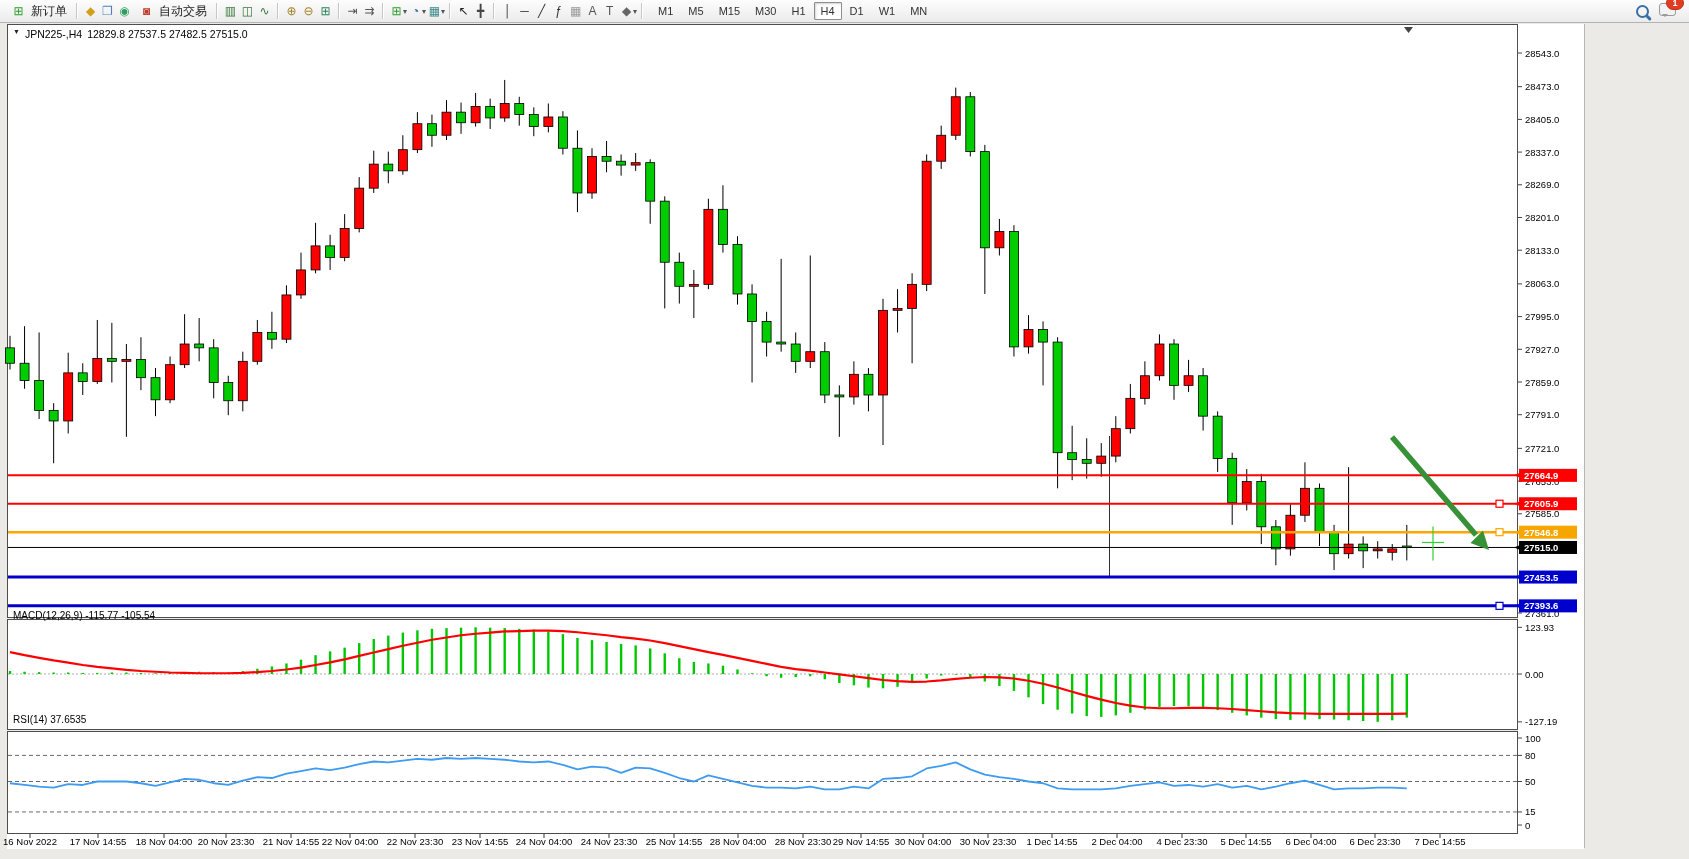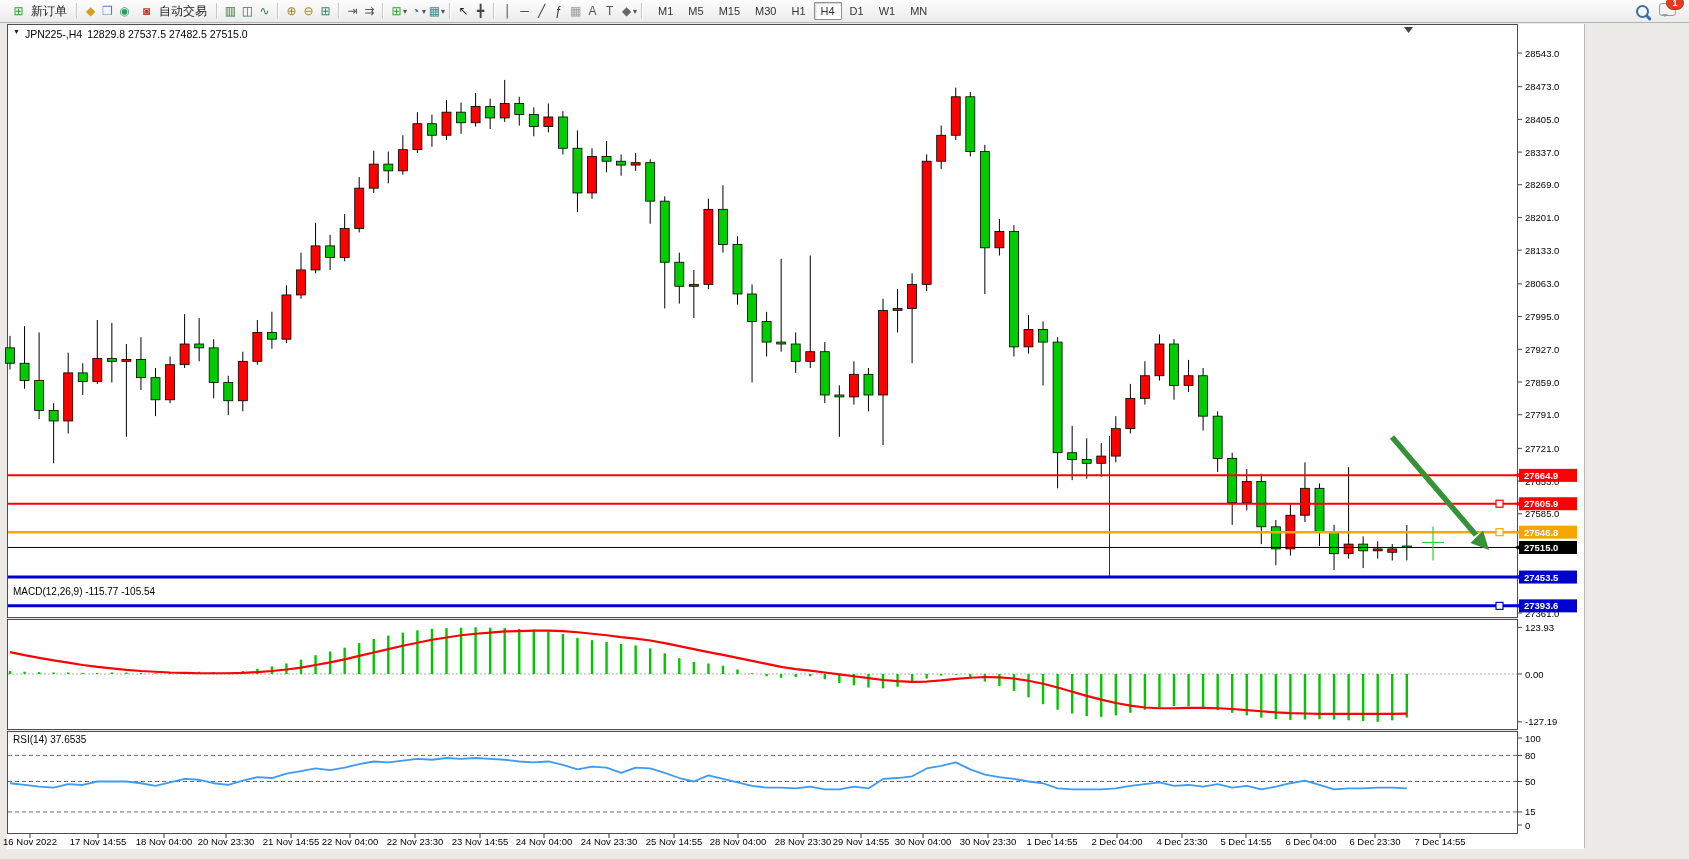--- a/index.html
+++ b/index.html
@@ -23,22 +23,22 @@
   .panel{position:absolute;background:#fff;border:1px solid #4d4d4d;box-sizing:border-box}
   #panel-main{left:7px;top:24px;width:1511px;height:594px}
   #panel-macd{left:7px;top:619px;width:1511px;height:111px}
   #panel-rsi{left:7px;top:731px;width:1511px;height:103px}
   #axis-area{position:absolute;left:1518px;top:24px;width:66px;height:824px;background:#fff;border-right:1px solid #b5b5b5}
   #xaxis-area{position:absolute;left:7px;top:834px;width:1577px;height:15px;background:#fff}
   #plot{position:absolute;left:0;top:0;z-index:10;pointer-events:none}
   .overlay-label{position:absolute;z-index:12;font-size:10px;color:#000;white-space:nowrap}
   #chart-title{left:13px;top:28px;font-size:10.5px;display:flex;align-items:flex-start;gap:5px}
   #chart-title .arr{font-size:7px;color:#222}
-  #macd-label{left:13px;top:586px}
-  #rsi-label{left:13px;top:734px}
+  #macd-label{left:13px;top:610px}
+  #rsi-label{left:13px;top:714px}
 </style>
 </head>
 <body>
 
 <div class="toolbar" id="toolbar">
     <span class="tb-btn">
       <span class="tbi" style="color: rgb(46, 158, 46);">⊞</span>
       <span class="">新订单</span>
     </span>
     <span class="sep"></span>

